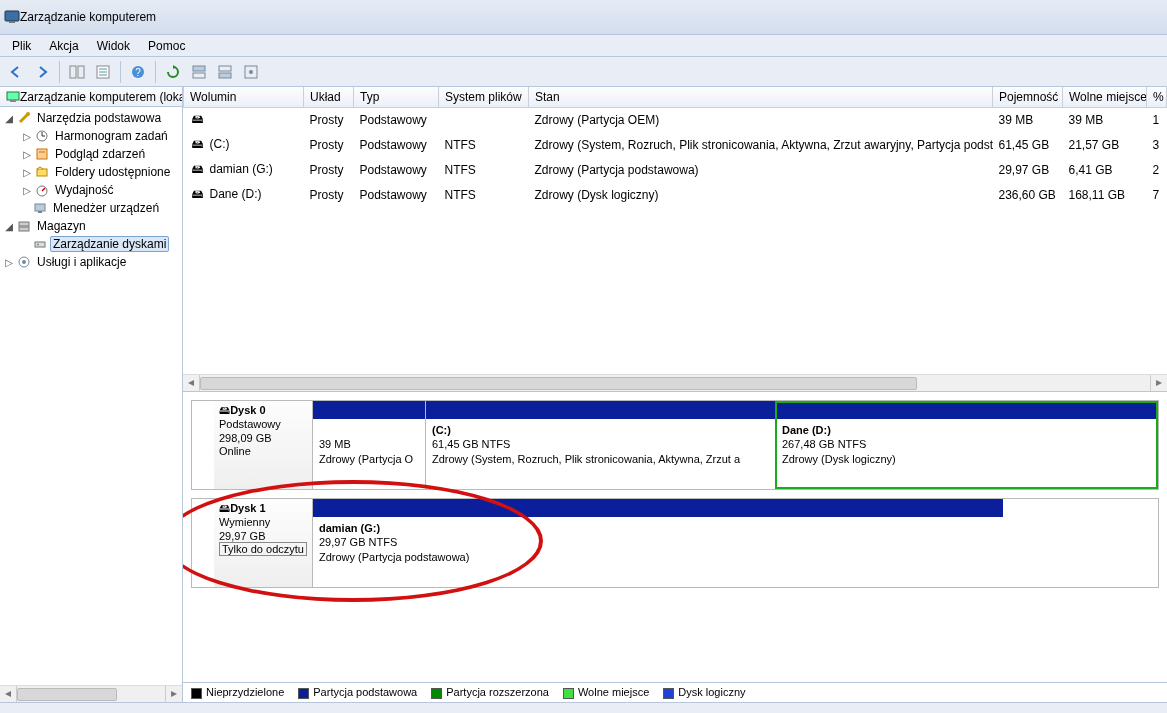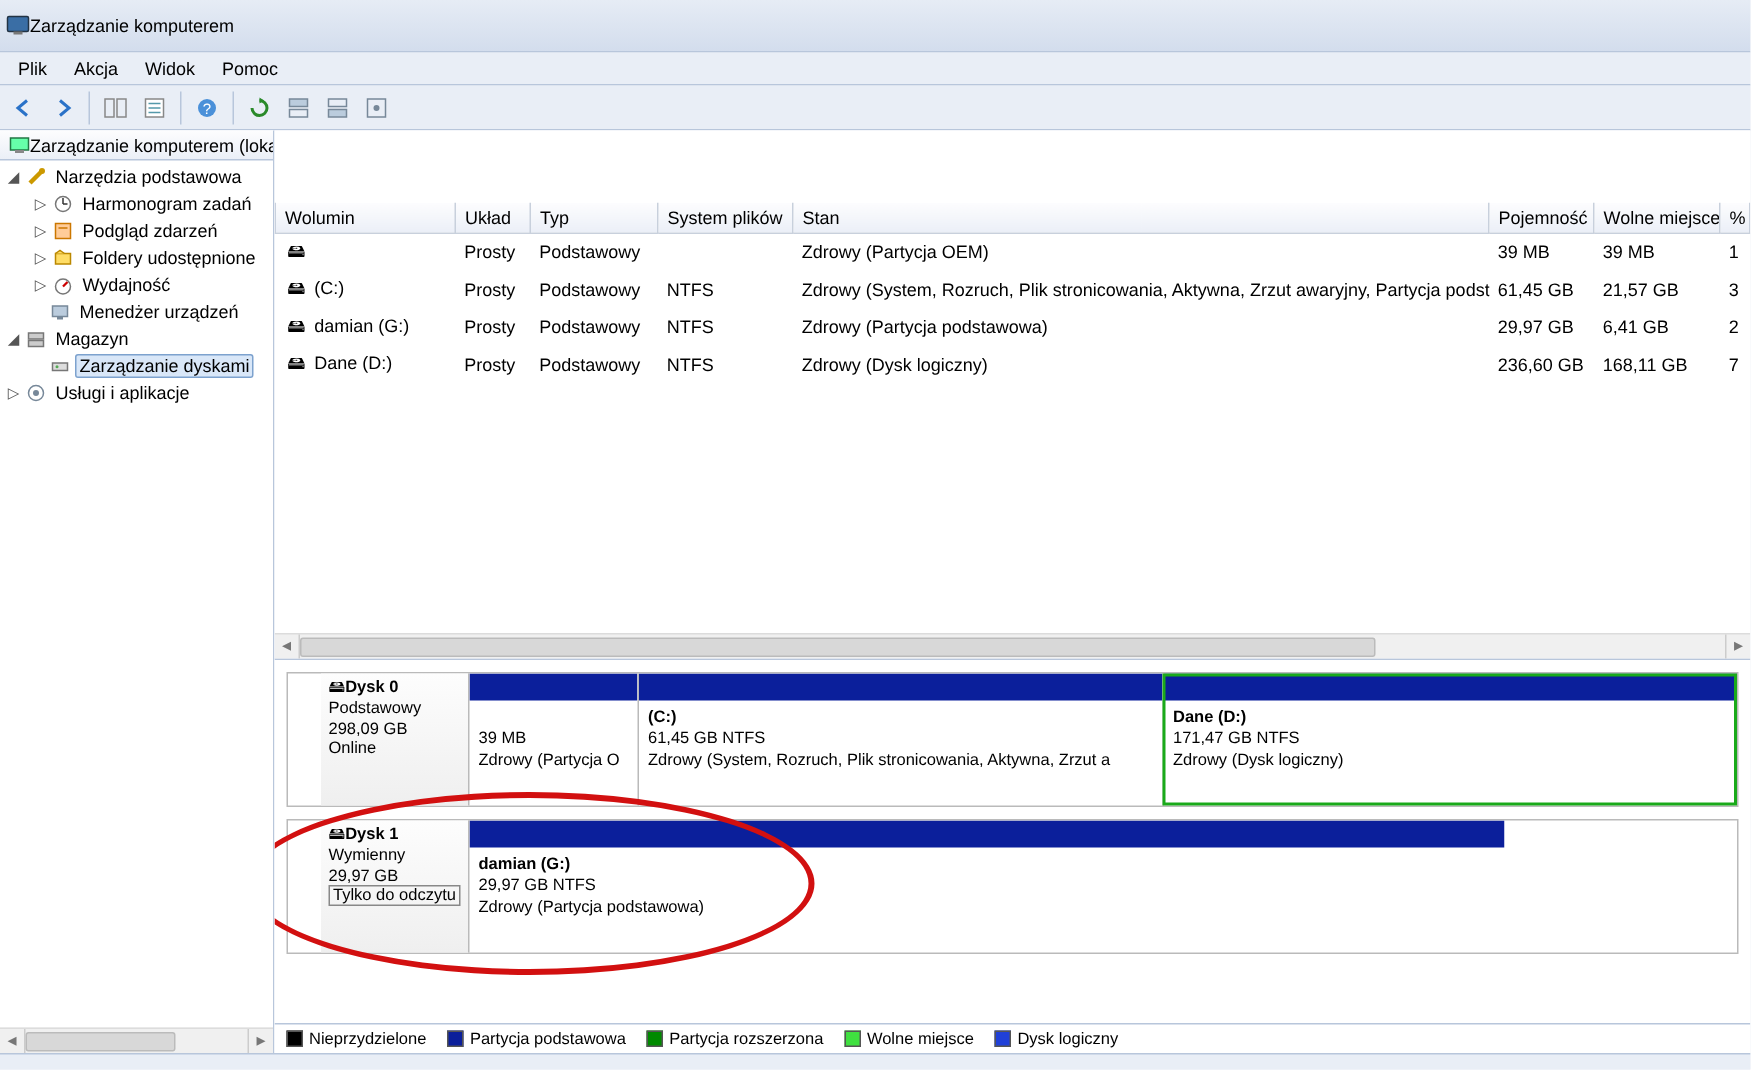--- a/index.html
+++ b/index.html
@@ -143,21 +143,20 @@
     white-space: nowrap;
     overflow: hidden;
   }
   .vicon { width:16px; display:inline-block; text-align:center; margin-right:4px; }
   .vol-area {
     height: 305px;
     overflow-x: auto;
     overflow-y: hidden;
     border-bottom: 1px solid #b8c6db;
     position: relative;
-    margin-top: 48px;
   }
   .vol-scroll-fake {
     position: absolute;
     left: 0; right: 0; bottom: 0;
     height: 17px;
     background: #f0f0f0;
     border-top: 1px solid #dcdcdc;
   }
   .graph-area {
     flex: 1;
@@ -540,21 +539,21 @@
             <div class="pbody">
               <b>(C:)</b><br>
               <span>61,45 GB NTFS</span><br>
               <span>Zdrowy (System, Rozruch, Plik stronicowania, Aktywna, Zrzut a</span>
             </div>
           </div>
           <div class="part green-sel" style="flex:1">
             <div class="pbar"></div>
             <div class="pbody">
               <b>Dane  (D:)</b><br>
-              <span>171,47 GB NTFS</span><br>
+              <span>267,48 GB NTFS</span><br>
               <span>Zdrowy (Dysk logiczny)</span>
             </div>
           </div>
         </div>
       </div>
 
       <div class="disk-row" style="height:90px">
         <div class="disk-info">
           <span>🖴</span><b>Dysk 1</b><br>
           <span>Wymienny</span><br>

